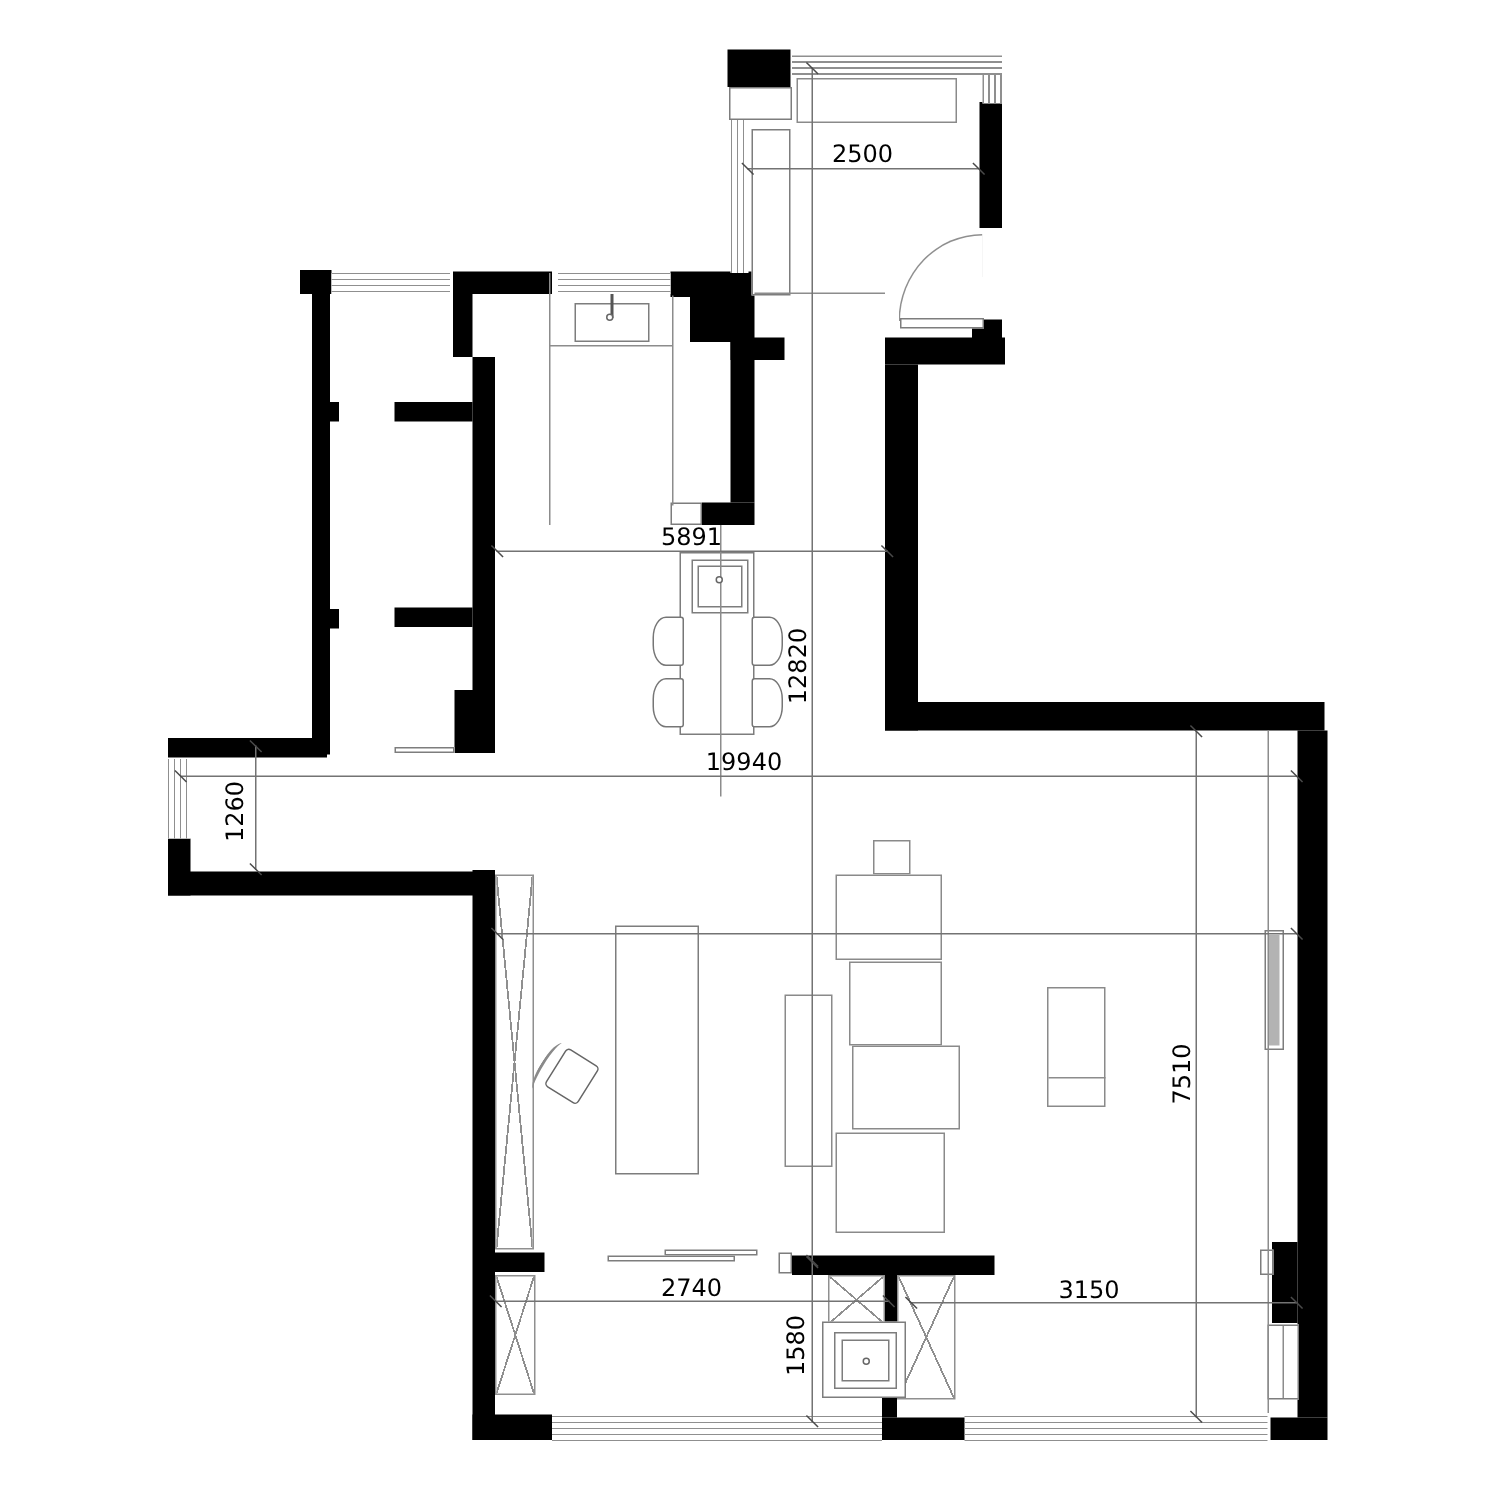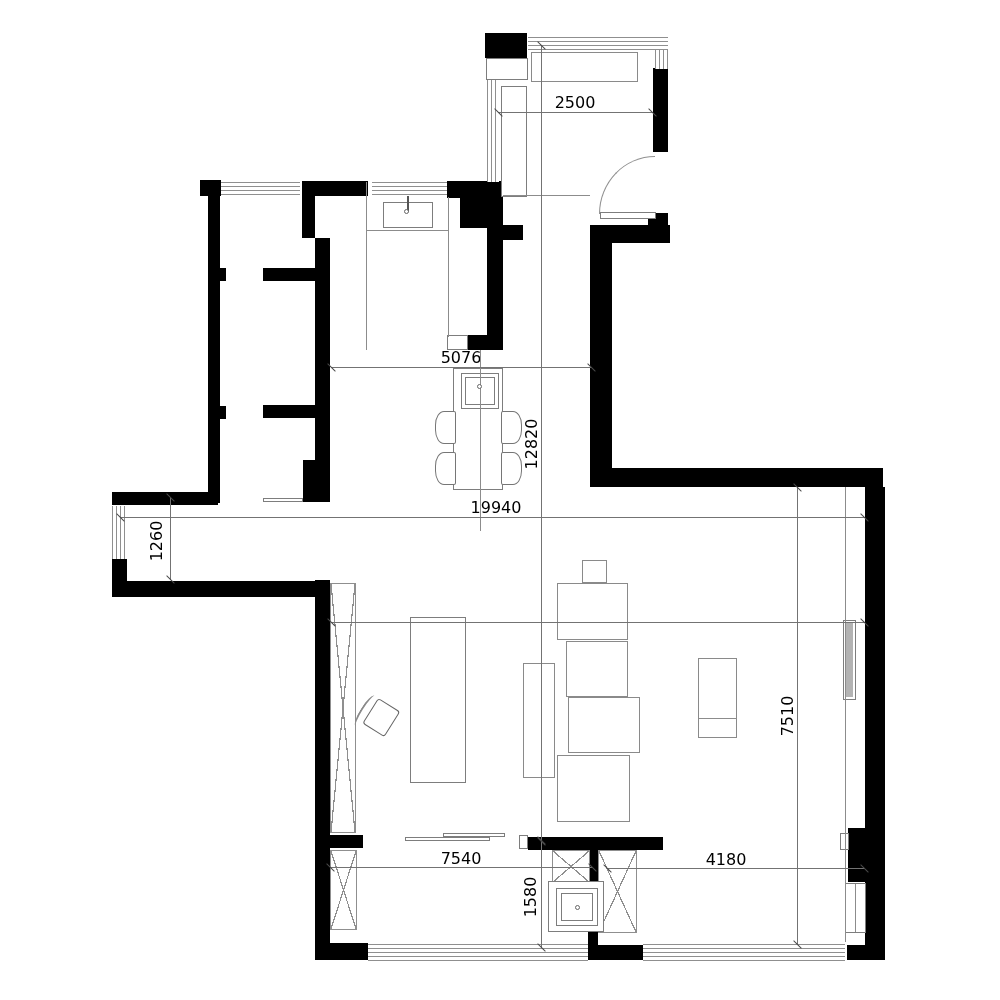--- a/index.html
+++ b/index.html
@@ -32,28 +32,28 @@
   .chR{border-radius:2px 9px 9px 2px/2px 14px 14px 2px;}
   .lbl{position:absolute;transform:translate(-50%,-50%);font-size:16px;line-height:1;color:#000;white-space:nowrap;}
   .lblv{transform:translate(-50%,-50%) rotate(-90deg);}
 </style>
 </head>
 <body>
 
 <div id="plan">
 
   <span class="lbl" style="left:575px;top:103px">2500</span>
-  <span class="lbl" style="left:461px;top:358px">5076</span>
+  <span class="lbl" style="left:461px;top:358px">5891</span>
   <span class="lbl lblv" style="left:532px;top:444px">12820</span>
   <span class="lbl" style="left:496px;top:508px">19940</span>
   <span class="lbl lblv" style="left:157px;top:541px">1260</span>
   <span class="lbl" style="left:600px;top:613px">8770</span>
   <span class="lbl lblv" style="left:788px;top:716px">7510</span>
-  <span class="lbl" style="left:461px;top:859px">7540</span>
-  <span class="lbl" style="left:726px;top:860px">4180</span>
+  <span class="lbl" style="left:461px;top:859px">2740</span>
+  <span class="lbl" style="left:726px;top:860px">3150</span>
   <span class="lbl lblv" style="left:531px;top:897px">1580</span>
 <div class="abs wall" style="left: 485px; top: 33px; width: 42px; height: 25px;"></div>
     <div class="abs wall" style="left: 653px; top: 68px; width: 15px; height: 84px;"></div>
     <div class="abs wall" style="left: 648px; top: 213px; width: 20px; height: 27px;"></div>
     <div class="abs wall" style="left: 590px; top: 225px; width: 80px; height: 18px;"></div>
     <div class="abs wall" style="left: 590px; top: 243px; width: 22px; height: 244px;"></div>
     <div class="abs wall" style="left: 447px; top: 181px; width: 56px; height: 17px;"></div>
     <div class="abs wall" style="left: 460px; top: 198px; width: 43px; height: 30px;"></div>
     <div class="abs wall" style="left: 487px; top: 228px; width: 16px; height: 107px;"></div>
     <div class="abs wall" style="left: 487px; top: 225px; width: 36px; height: 15px;"></div>

